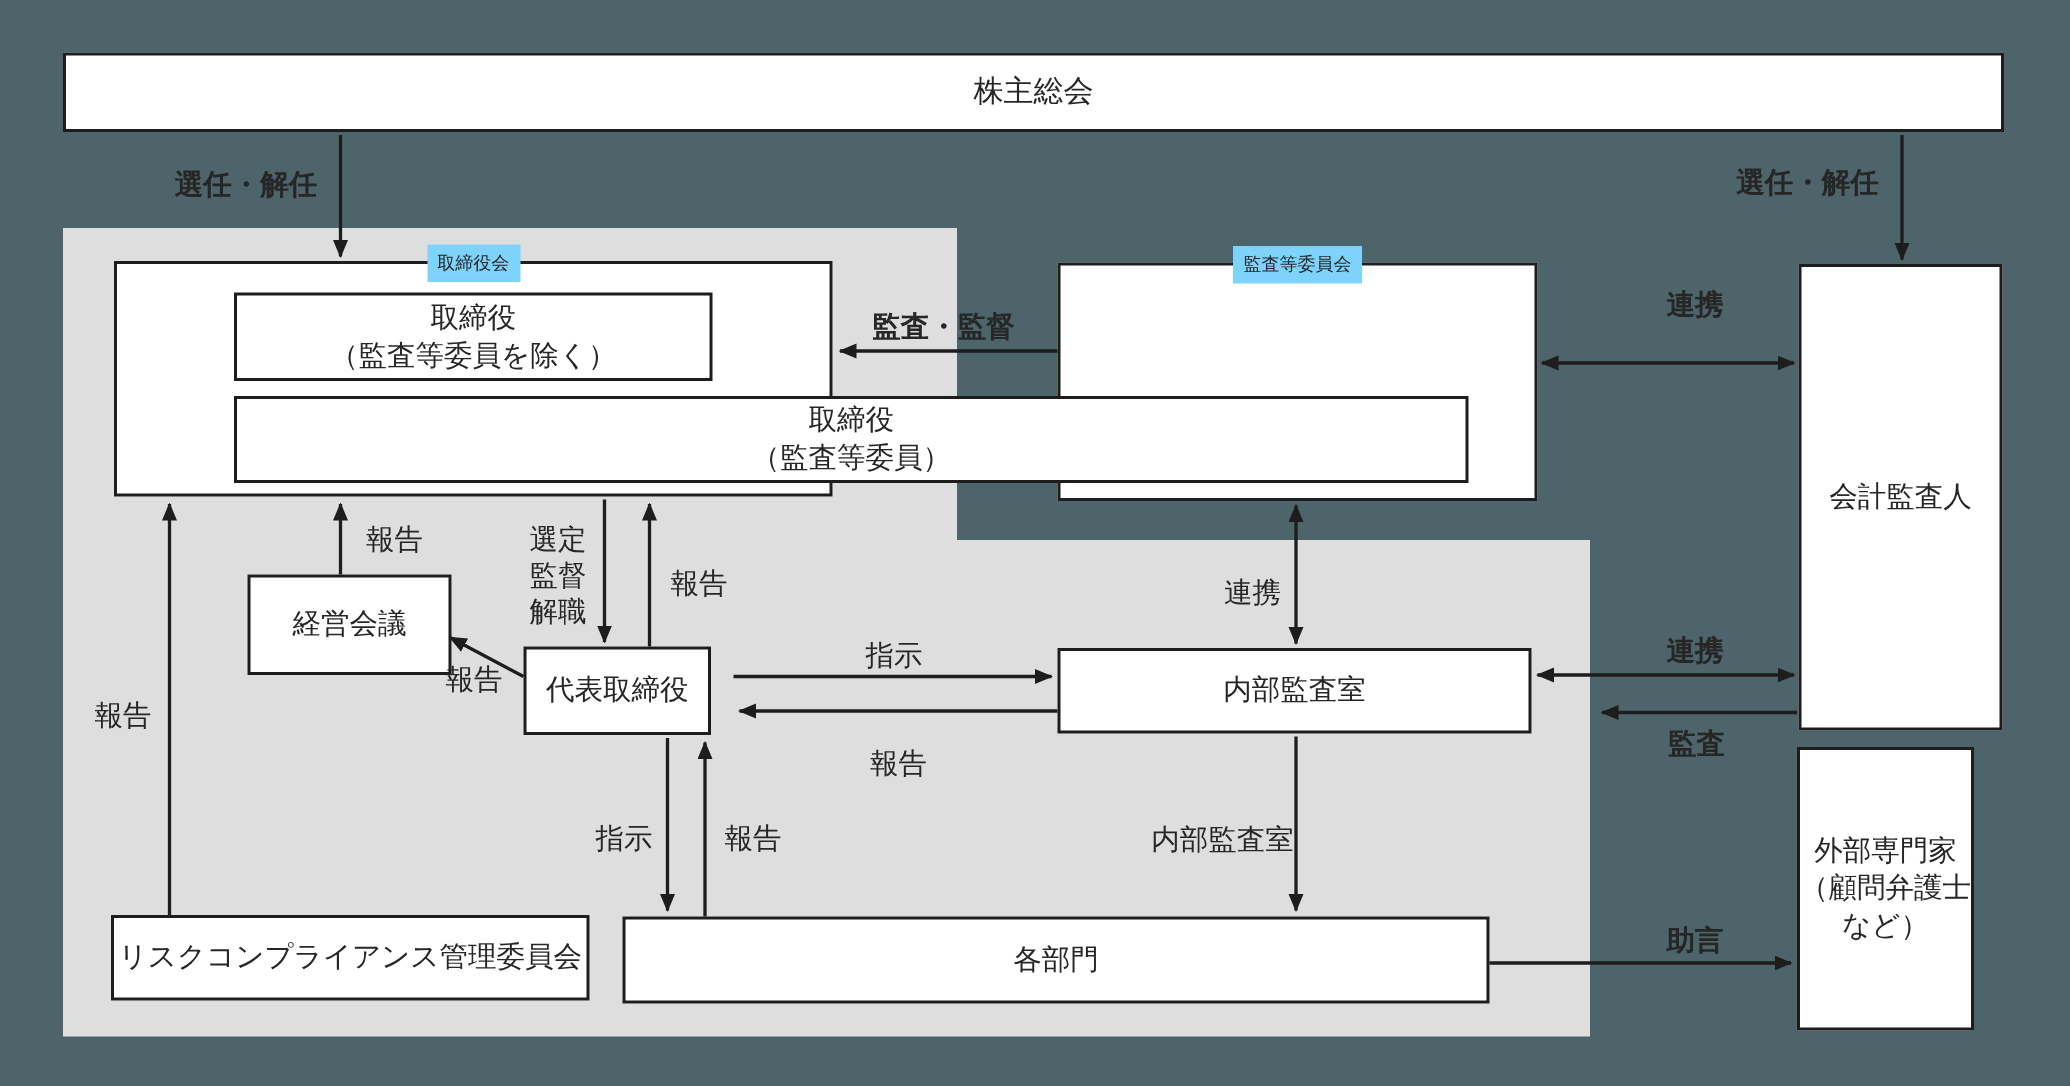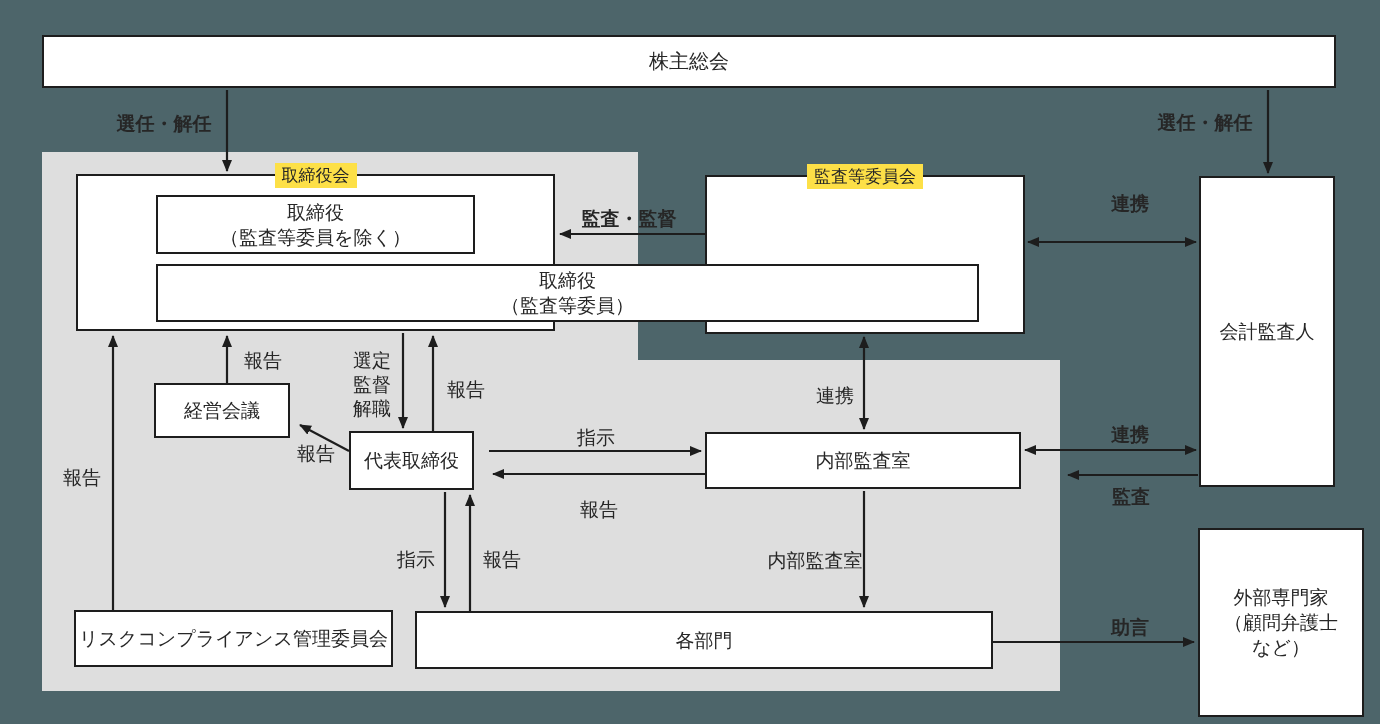--- a/index.html
+++ b/index.html
@@ -8,21 +8,21 @@
     font-family:Liberation Serif, serif;color:#262626;overflow:hidden;
   }
   .panel{position:absolute;background:#dedede;}
   .box{
     position:absolute;background:#ffffff;border:2.5px solid #1d1d1d;box-sizing:border-box;
     display:flex;align-items:center;justify-content:center;text-align:center;
     font-size:19px;line-height:25px;white-space:pre-line;
   }
   .frame-label{
     position:absolute;top:-13px;left:50%;transform:translateX(-50%);
-    background:#fde047;padding:0 7px;font-size:17px;line-height:25px;white-space:nowrap;
+    background:#7dd3fc;padding:0 7px;font-size:12px;line-height:25px;white-space:nowrap;
   }
   .lbl{
     position:absolute;transform:translate(-50%,-50%);
     font-size:19px;line-height:24px;white-space:pre-line;text-align:left;
   }
   .b{font-weight:bold;}
   svg.overlay{position:absolute;left:0;top:0;pointer-events:none;}
 </style>
 </head>
 <body>
@@ -43,25 +43,25 @@
   </div>
 
   <div class="box" style="left:156px;top:264px;width:823px;height:58px">取締役
 （監査等委員）</div>
 
   <div class="box" style="left:156px;top:195px;width:319px;height:59px">取締役
 （監査等委員を除く）</div>
 
   <div class="box" style="left:1199px;top:176px;width:136px;height:311px">会計監査人</div>
 
-  <div class="box" style="left:1198px;top:528px;width:166px;height:189px">外部専門家
+  <div class="box" style="left:1198px;top:498px;width:118px;height:189px">外部専門家
 （顧問弁護士
 など）</div>
 
-  <div class="box" style="left:154px;top:383px;width:136px;height:55px">経営会議</div>
+  <div class="box" style="left:165px;top:383px;width:136px;height:67px">経営会議</div>
 
   <div class="box" style="left:349px;top:431px;width:125px;height:59px">代表取締役</div>
 
   <div class="box" style="left:74px;top:610px;width:319px;height:57px;font-size:19px">リスクコンプライアンス管理委員会</div>
 
   <div class="box" style="left:705px;top:432px;width:316px;height:57px">内部監査室</div>
 
   <div class="box" style="left:415px;top:611px;width:578px;height:58px">各部門</div>
 
   <svg class="overlay" width="1380" height="724" viewBox="0 0 1380 724">

